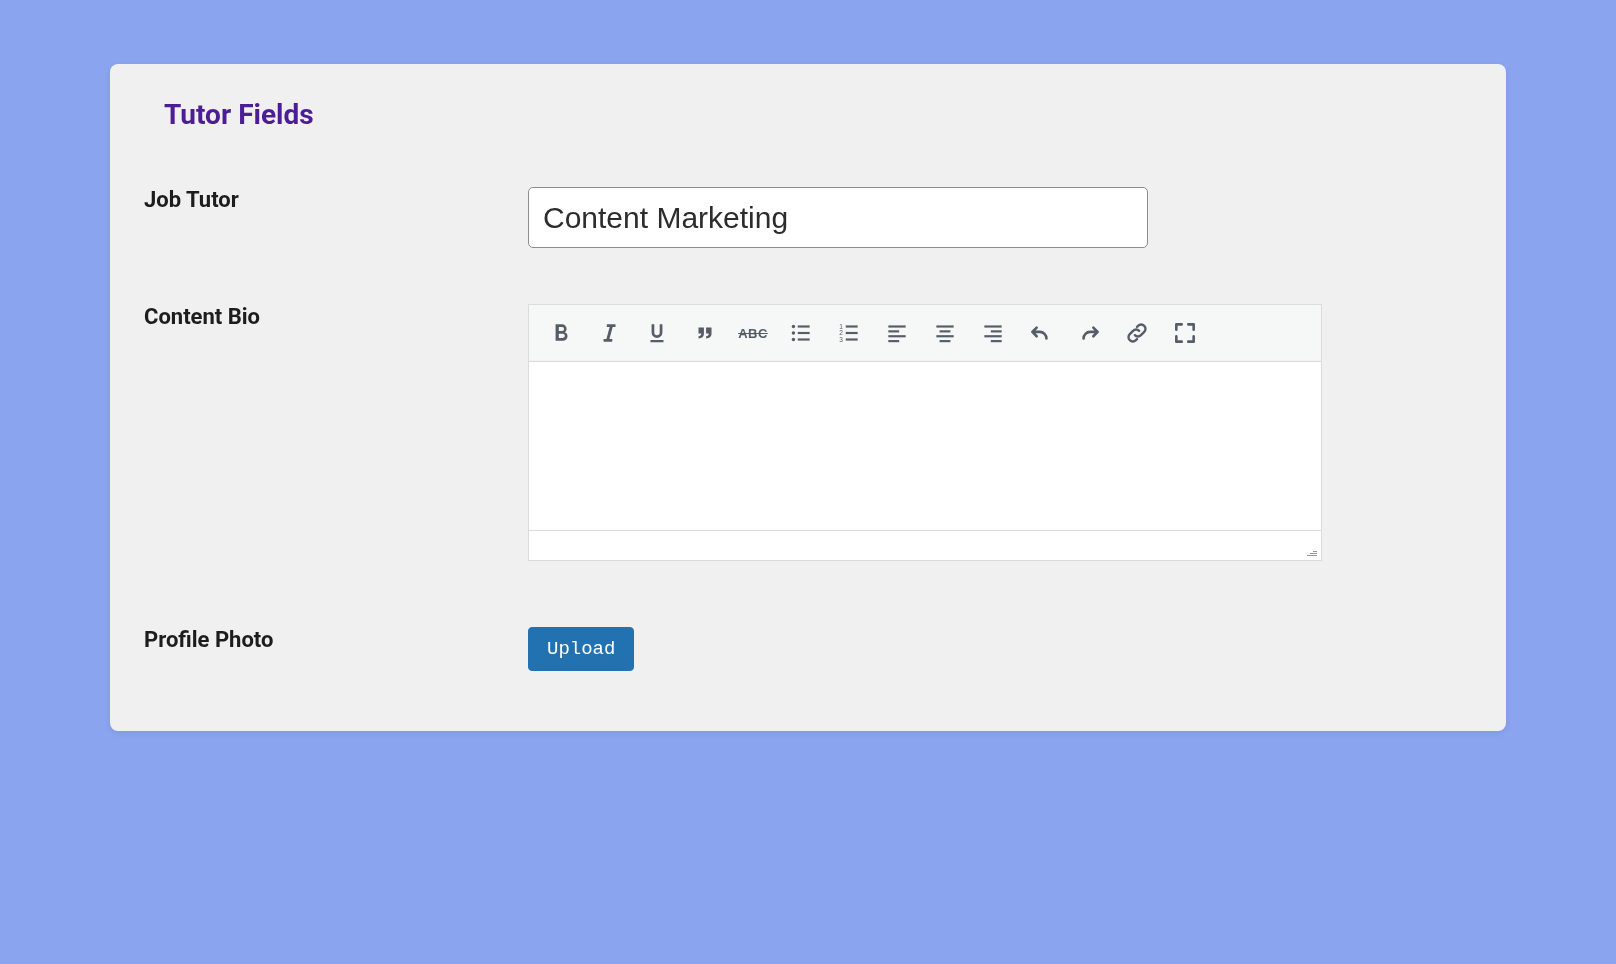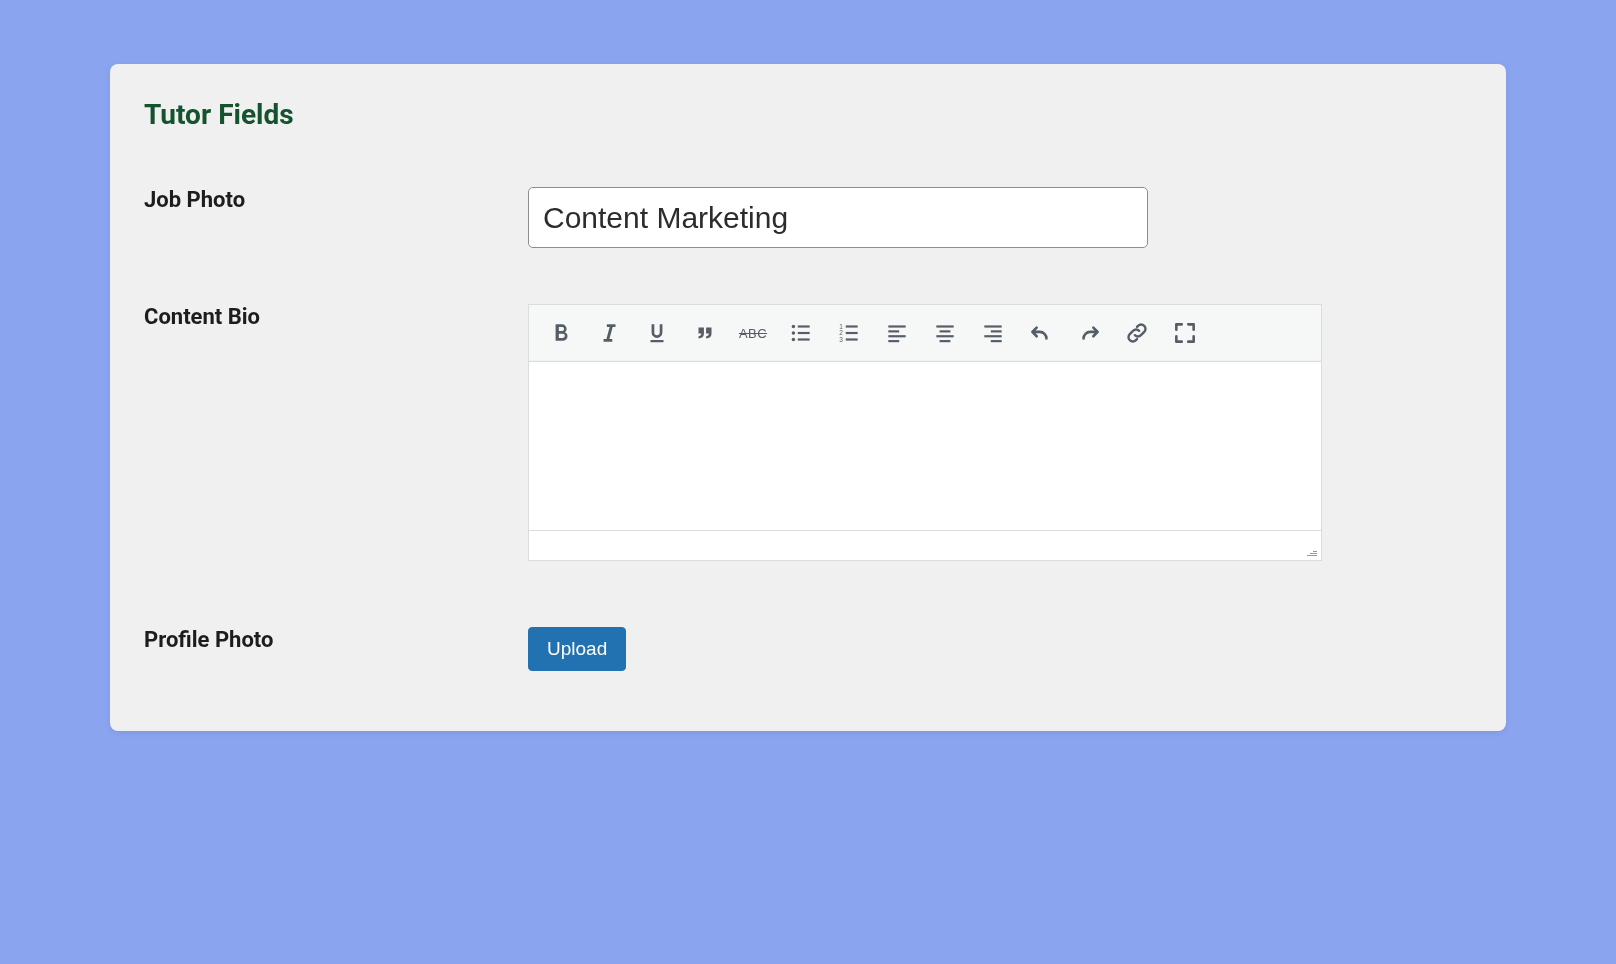--- a/index.html
+++ b/index.html
@@ -15,22 +15,22 @@
     }
     .panel {
       background-color: #f0f0f1;
       border-radius: 8px;
       padding: 30px 0 60px 0;
       box-shadow: 0 2px 6px rgba(0,0,0,0.08);
     }
     .panel-title {
       font-size: 28px;
       font-weight: 700;
-      color: #14532d;
-      padding: 4px 34px 10px 34px;
+      color: #4c1d95;
+      padding: 4px 34px 10px 54px;
     }
     .form-row {
       display: flex;
       padding: 20px 34px 0 34px;
       margin-top: 36px;
     }
     .form-row:first-of-type {
       margin-top: 26px;
     }
     .form-label-col {
@@ -78,21 +78,21 @@
       background: transparent;
       color: #555d66;
       cursor: pointer;
     }
     .tb-btn svg {
       width: 26px;
       height: 26px;
     }
     .abc-strike {
       font-size: 13px;
-      font-weight: 400;
+      font-weight: 700;
       text-decoration: line-through;
       letter-spacing: 0.5px;
       color: #555d66;
     }
     .editor-content {
       height: 168px;
       background: #fff;
       padding: 10px;
       outline: none;
     }
@@ -125,34 +125,35 @@
     }
     .upload-btn {
       display: inline-block;
       padding: 10px 18px;
       font-size: 19px;
       color: #fff;
       background-color: #2271b1;
       border: 1px solid #2271b1;
       border-radius: 4px;
       cursor: pointer;
+      font-family: Liberation Mono, monospace;
     }
     .form-row.tight {
       margin-top: 46px;
     }
   </style>
 </head>
 <body>
 
 <div class="panel">
   <h2 class="panel-title">Tutor Fields</h2>
 
   <div class="form-row">
     <div class="form-label-col">
-      <span class="form-label">Job Photo</span>
+      <span class="form-label">Job Tutor</span>
     </div>
     <div class="form-control-col">
       <input type="text" class="text-input" value="Content Marketing" style="">
     </div>
   </div>
 
   <div class="form-row">
     <div class="form-label-col">
       <span class="form-label">Content Bio</span>
     </div>

